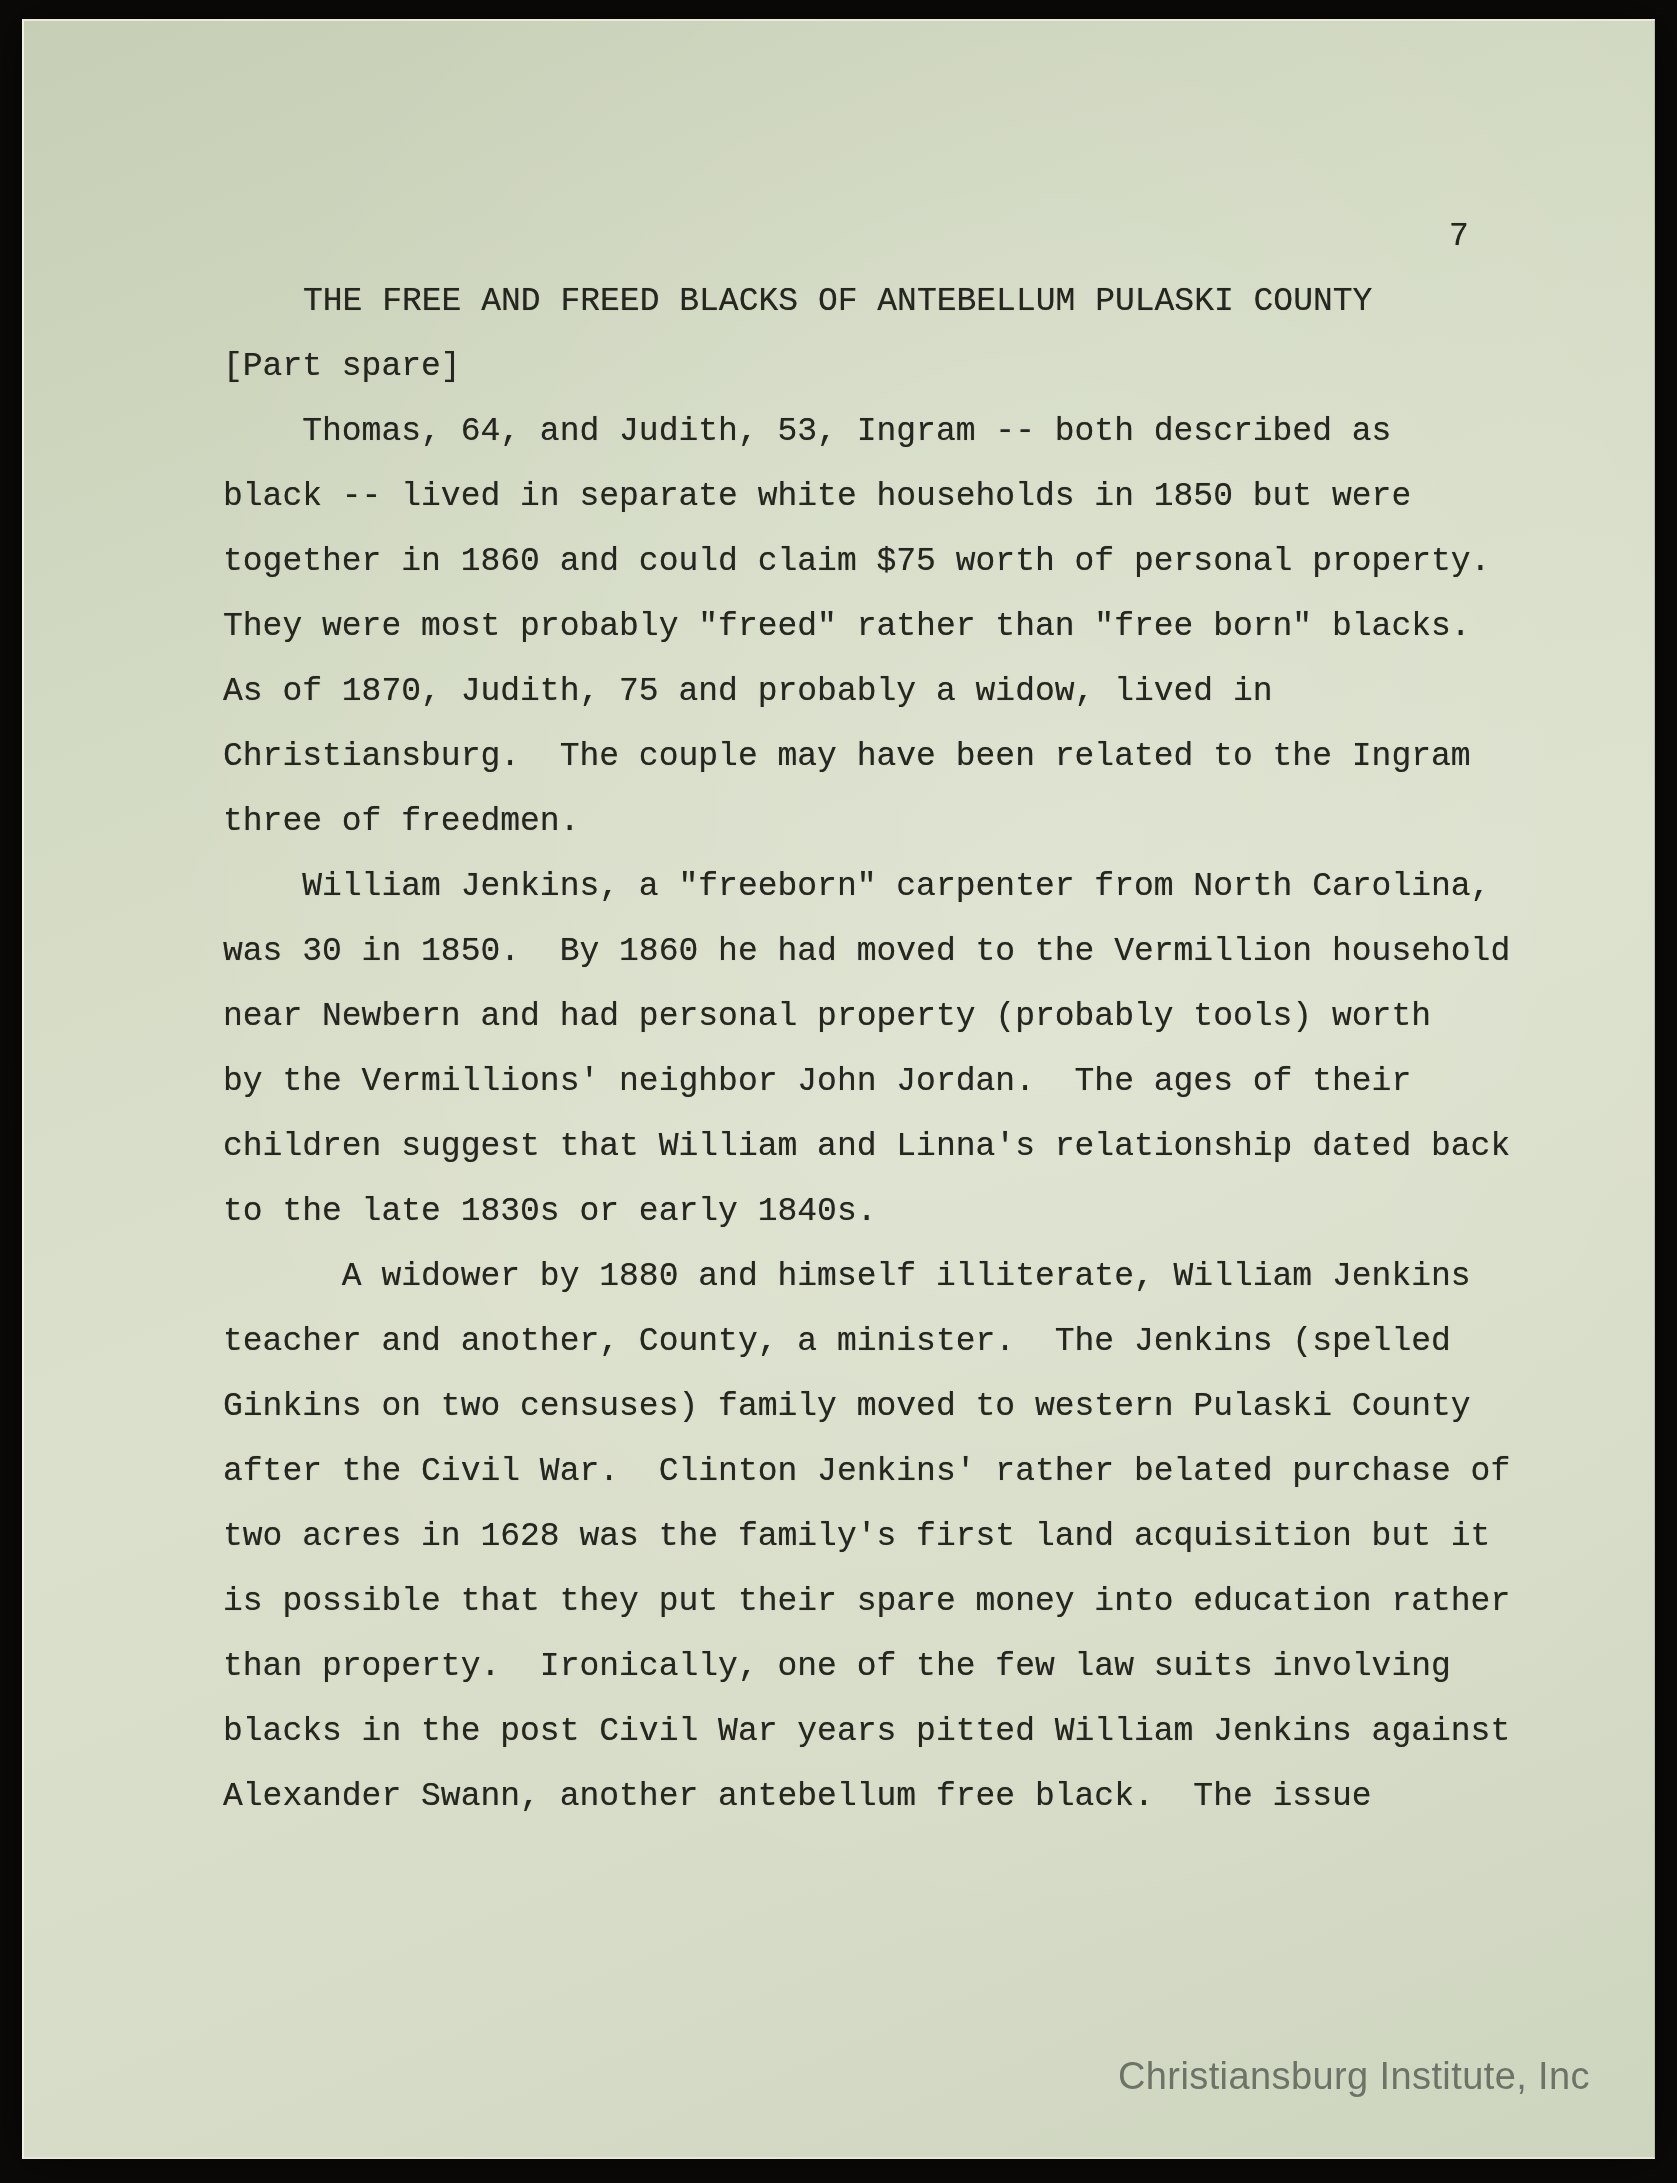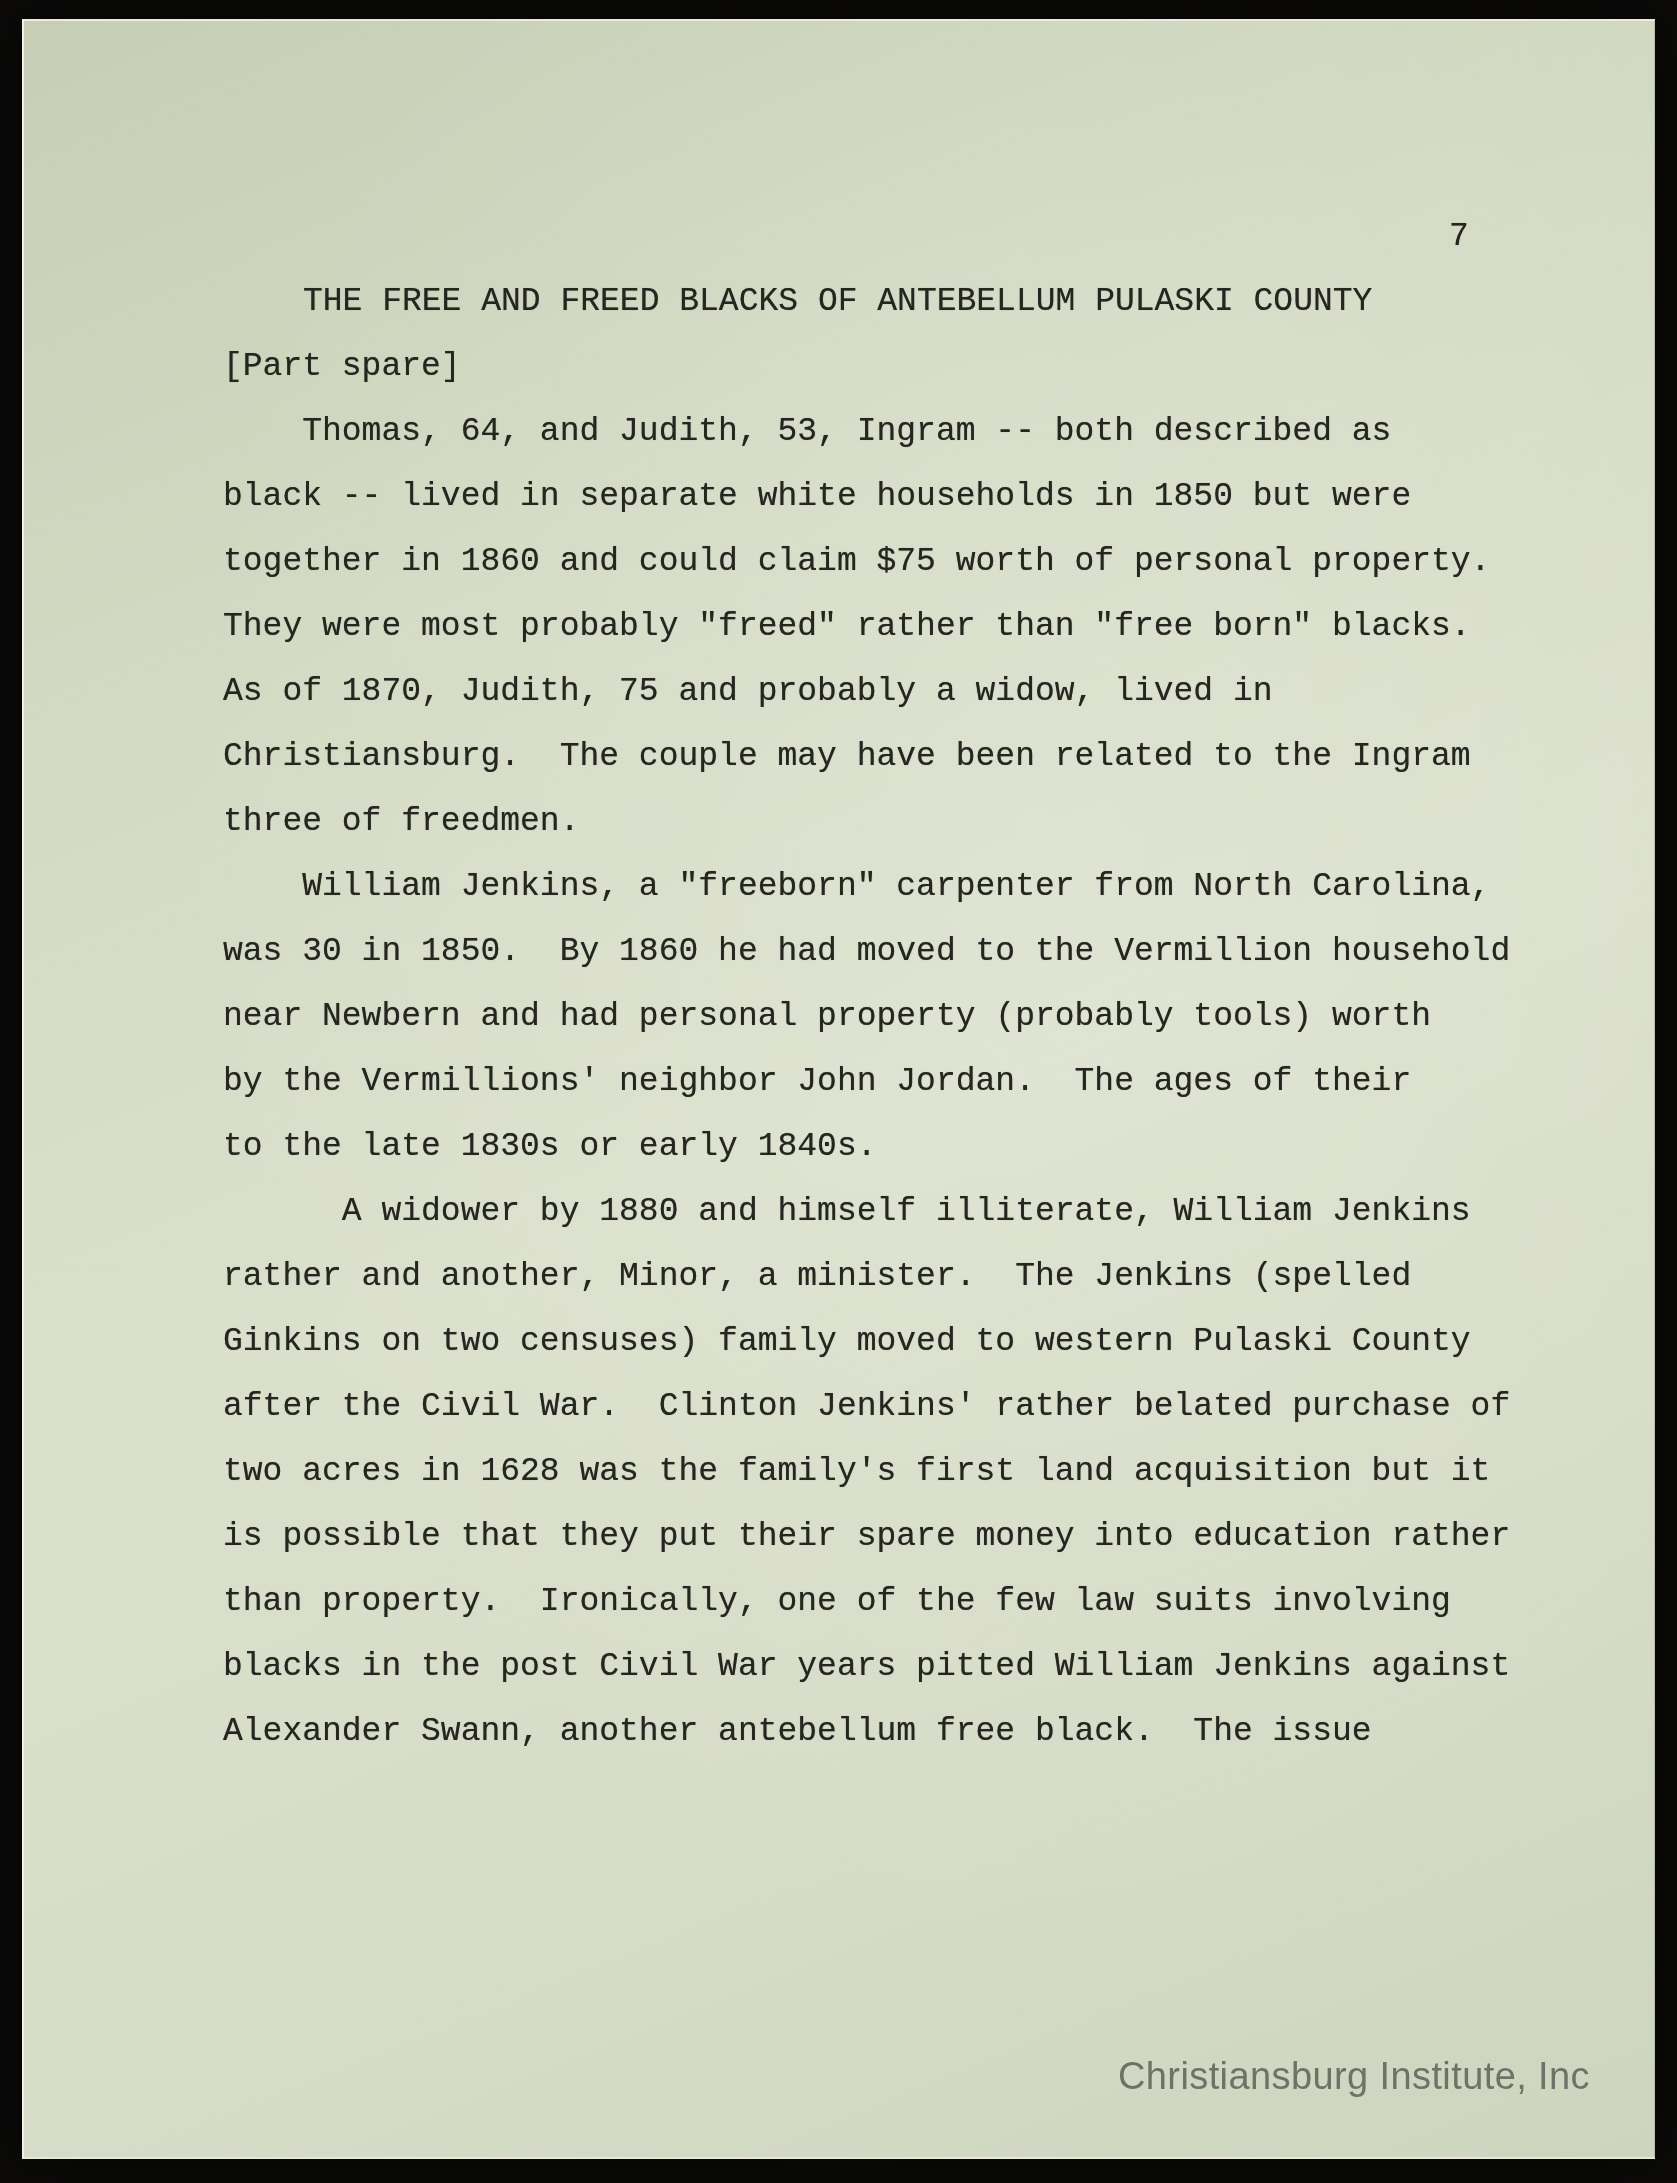--- a/index.html
+++ b/index.html
@@ -74,23 +74,24 @@
         <div class="line">black -- lived in separate white households in 1850 but were</div>
         <div class="line">together in 1860 and could claim $75 worth of personal property.</div>
         <div class="line">They were most probably "freed" rather than "free born" blacks.</div>
         <div class="line">As of 1870, Judith, 75 and probably a widow, lived in</div>
         <div class="line">Christiansburg.  The couple may have been related to the Ingram</div>
         <div class="line">three of freedmen.</div>
         <div class="line">    William Jenkins, a "freeborn" carpenter from North Carolina,</div>
         <div class="line">was 30 in 1850.  By 1860 he had moved to the Vermillion household</div>
         <div class="line">near Newbern and had personal property (probably tools) worth</div>
         <div class="line">by the Vermillions' neighbor John Jordan.  The ages of their</div>
+        <div class="line">children suggest that William and Linna's relationship dated back</div>
         <div class="line">to the late 1830s or early 1840s.</div>
         <div class="line">      A widower by 1880 and himself illiterate, William Jenkins</div>
-        <div class="line">rather and another, Minor, a minister.  The Jenkins (spelled</div>
+        <div class="line">teacher and another, County, a minister.  The Jenkins (spelled</div>
         <div class="line">Ginkins on two censuses) family moved to western Pulaski County</div>
         <div class="line">after the Civil War.  Clinton Jenkins' rather belated purchase of</div>
         <div class="line">two acres in 1628 was the family's first land acquisition but it</div>
         <div class="line">is possible that they put their spare money into education rather</div>
         <div class="line">than property.  Ironically, one of the few law suits involving</div>
         <div class="line">blacks in the post Civil War years pitted William Jenkins against</div>
         <div class="line">Alexander Swann, another antebellum free black.  The issue</div>
       </div>
     <div class="watermark">Christiansburg Institute, Inc</div>
   </div>

